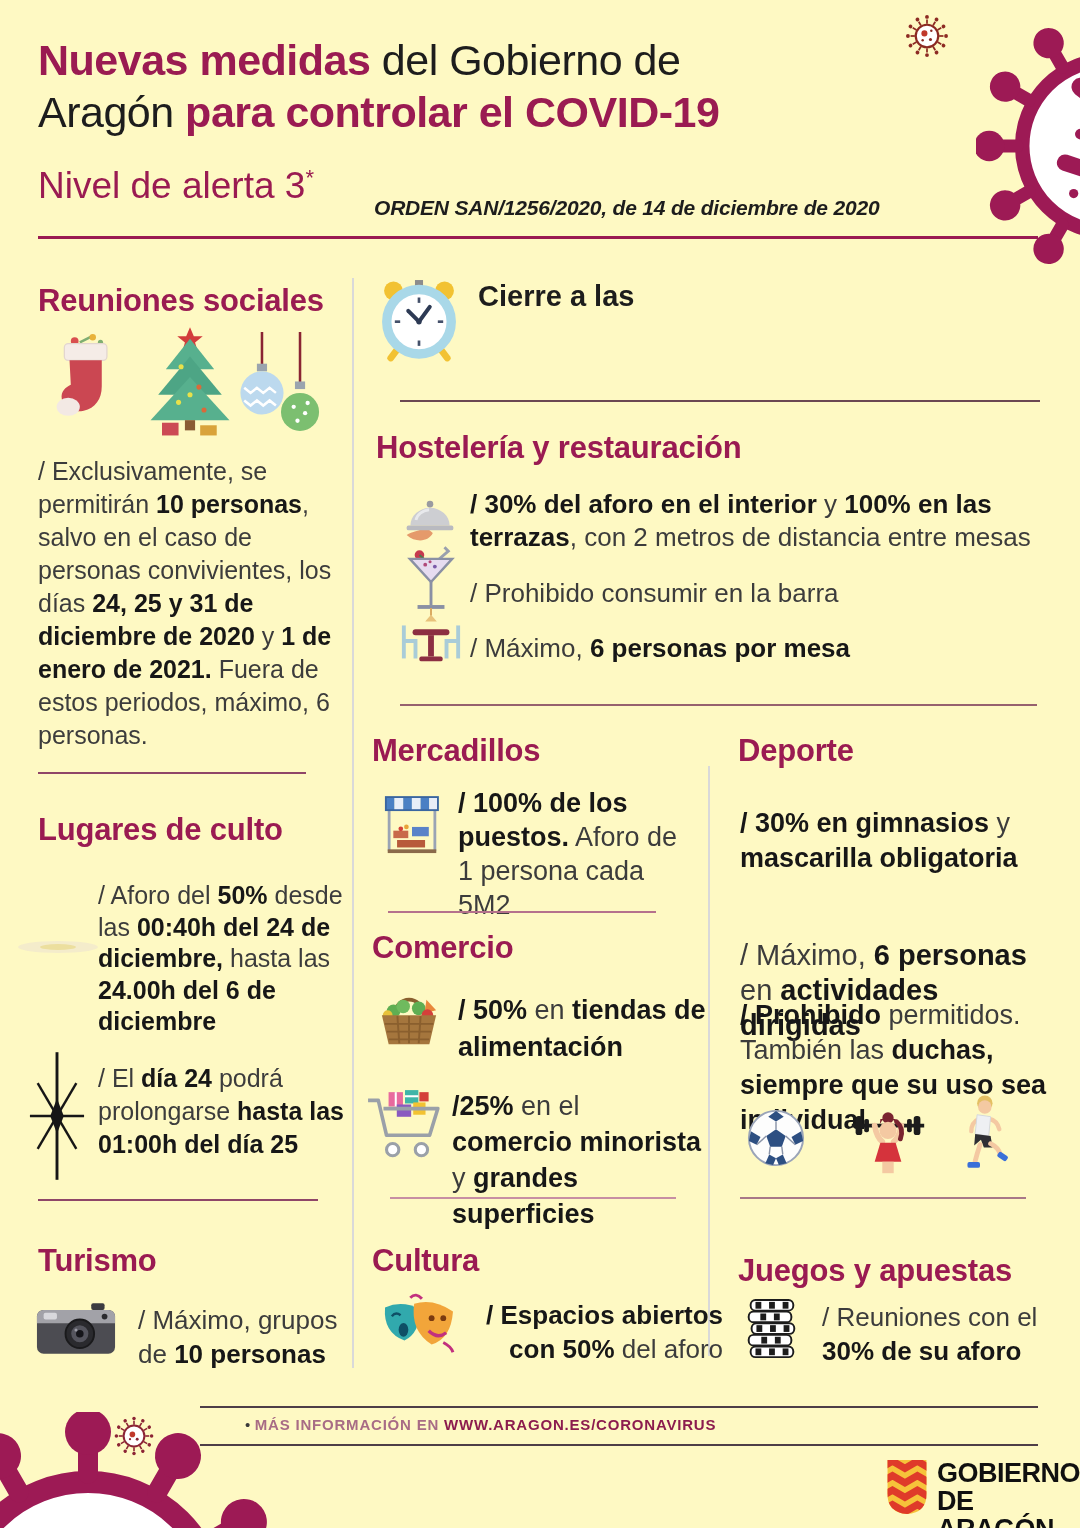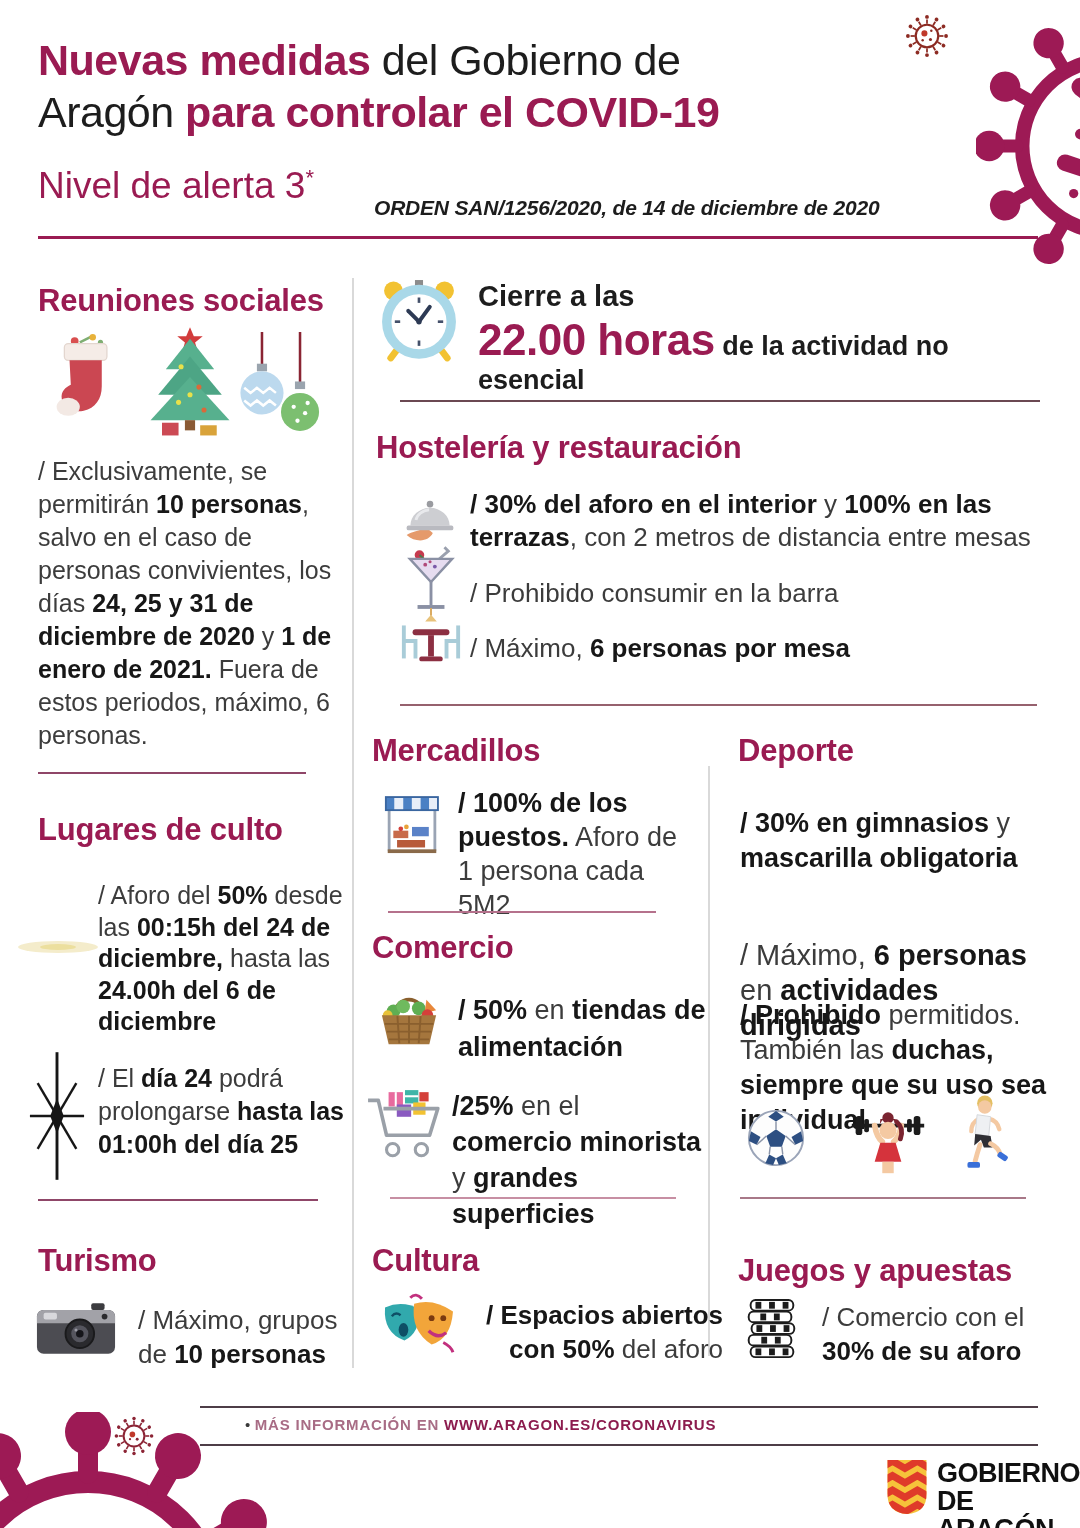--- a/index.html
+++ b/index.html
@@ -1,16 +1,16 @@
 <!DOCTYPE html>
 <html><head>
 <meta charset="utf-8">
 <style>
   html,body{margin:0;padding:0;background:#e8e8e8;}
-  .page{position:relative;width:1080px;height:1528px;background:#ffffff;overflow:hidden;
+  .page{position:relative;width:1080px;height:1528px;background:#fef9c3;overflow:hidden;
         font-family:"Liberation Sans",sans-serif;color:#3c3c3c;}
   .abs{position:absolute;}
   p,h1,h2{margin:0;}
   .title{font-size:43px;line-height:52px;font-weight:400;color:#1d1d1d;letter-spacing:-0.5px;}
   .title .mb{font-weight:800;}
   .mb{color:#9a1b52;font-weight:800;}
   .alert{font-size:37px;font-weight:400;color:#9a1b52;}
   .alert sup{font-size:22px;}
   .order{font-size:21px;font-style:italic;font-weight:600;color:#1d1d1d;letter-spacing:-0.2px;}
   .sec-title{font-size:31px;font-weight:800;color:#9a1b52;letter-spacing:-0.2px;}
@@ -148,21 +148,21 @@
   <p class="abs runs" style="left:38px;top:455px;width:300px;font-size:25px;line-height:33px;"><span>/ Exclusivamente, se permitirán </span><span class="b">10 personas</span><span>, salvo en el caso de personas convivientes, los días </span><span class="b">24, 25 y 31 de diciembre de 2020</span><span> y </span><span class="b">1 de enero de 2021.</span><span> Fuera de estos periodos, máximo, 6 personas.</span></p>
 
   <div class="hr" style="left:38px;top:772px;width:268px;background:#8f4668;"></div>
 
   <h2 class="abs sec-title" style="left:38px;top:812px;">Lugares de culto</h2>
 
   <svg class="abs" style="left:16px;top:924px;" width="84" height="46" viewBox="0 0 84 46">
     <ellipse cx="42" cy="23" rx="40" ry="6" fill="#f4eccb"></ellipse>
     <ellipse cx="42" cy="23" rx="18" ry="3" fill="#ecdf9e"></ellipse>
   </svg>
-  <p class="abs runs" style="left:98px;top:880px;width:248px;font-size:25px;line-height:31.5px;"><span>/ Aforo del </span><span class="b">50%</span><span>  desde las </span><span class="b">00:15h del 24 de diciembre,</span><span> hasta las </span><span class="b">24.00h del 6 de diciembre</span></p>
+  <p class="abs runs" style="left:98px;top:880px;width:248px;font-size:25px;line-height:31.5px;"><span>/ Aforo del </span><span class="b">50%</span><span>  desde las </span><span class="b">00:40h del 24 de diciembre,</span><span> hasta las </span><span class="b">24.00h del 6 de diciembre</span></p>
 
   <svg class="abs" style="left:28px;top:1052px;" width="58" height="128" viewBox="0 0 60 132">
     <line x1="30" y1="0" x2="30" y2="132" stroke="#161616" stroke-width="3"></line>
     <line x1="2" y1="66" x2="58" y2="66" stroke="#161616" stroke-width="2.5"></line>
     <line x1="10" y1="32" x2="50" y2="100" stroke="#161616" stroke-width="2.5"></line>
     <line x1="50" y1="32" x2="10" y2="100" stroke="#161616" stroke-width="2.5"></line>
     <polygon points="30,48 37,66 30,84 23,66" fill="#161616"></polygon>
   </svg>
   <p class="abs runs" style="left:98px;top:1062px;width:248px;font-size:25px;line-height:33px;"><span>/ El </span><span class="b">día 24</span><span> podrá prolongarse </span><span class="b">hasta las 01:00h del día 25</span></p>
 
@@ -194,21 +194,20 @@
     <line x1="32" y1="16" x2="32" y2="20" stroke="#44506a" stroke-width="2"></line>
     <line x1="32" y1="48" x2="32" y2="52" stroke="#44506a" stroke-width="2"></line>
     <line x1="14" y1="34" x2="18" y2="34" stroke="#44506a" stroke-width="2"></line>
     <line x1="46" y1="34" x2="50" y2="34" stroke="#44506a" stroke-width="2"></line>
     <line x1="32" y1="34" x2="24" y2="26" stroke="#2d3a54" stroke-width="3" stroke-linecap="round"></line>
     <line x1="32" y1="34" x2="40" y2="23" stroke="#2d3a54" stroke-width="3" stroke-linecap="round"></line>
     <circle cx="32" cy="34" r="2" fill="#2d3a54"></circle>
   </svg>
   <div class="abs" style="left:478px;top:280px;width:580px;">
     <div class="closure-l1">Cierre a las</div>
-    <div style="margin-top:2px;"><span class="closure-time">22.00 horas</span><span class="closure-suffix"> de la actividad no esencial</span></div>
   </div>
   <div class="hr" style="left:400px;top:400px;width:640px;background:#6b4852;"></div>
 
   <h2 class="abs sec-title" style="left:376px;top:430px;">Hostelería y restauración</h2>
 
   <svg class="abs" style="left:398px;top:492px;" width="64" height="56" viewBox="0 0 66 60">
     <path d="M8,46 c10,9 24,7 28,-2 l-7,-6 c-8,4 -15,4 -21,8 z" fill="#e59a6b"></path>
     <path d="M12,36 a21,19 0 0 1 42,0 z" fill="#cdced2"></path>
     <path d="M18,30 a16,13 0 0 1 14,-11" stroke="#e8e9ec" stroke-width="3" fill="none"></path>
     <circle cx="33" cy="13" r="3.5" fill="#9a9ba0"></circle>
@@ -384,21 +383,21 @@
         <rect x="42" y="28" width="6" height="7" fill="#1c1c1c"></rect>
       <rect x="6" y="38" width="44" height="11" rx="5" fill="#fff" stroke="#1c1c1c" stroke-width="2"></rect>
       <rect x="19" y="40" width="6" height="7" fill="#1c1c1c"></rect>
         <rect x="33" y="40" width="6" height="7" fill="#1c1c1c"></rect>
       <rect x="8" y="50" width="44" height="11" rx="5" fill="#fff" stroke="#1c1c1c" stroke-width="2"></rect>
       <rect x="13" y="52" width="6" height="7" fill="#1c1c1c"></rect>
         <rect x="27" y="52" width="6" height="7" fill="#1c1c1c"></rect>
         <rect x="41" y="52" width="6" height="7" fill="#1c1c1c"></rect>
     </g>
   </svg>
-  <p class="abs runs" style="left:822px;top:1300px;width:240px;font-size:26px;line-height:34px;"><span>/ Comercio con el </span><span class="b">30% de su aforo</span></p>
+  <p class="abs runs" style="left:822px;top:1300px;width:240px;font-size:26px;line-height:34px;"><span>/ Reuniones con el </span><span class="b">30% de su aforo</span></p>
 
   <div class="hr" style="left:200px;top:1406px;width:838px;background:#4e3e47;"></div>
   <div class="hr" style="left:200px;top:1444px;width:838px;background:#4e3e47;"></div>
   <div class="abs" style="left:245px;top:1416px;">
     <span class="f-bullet">•</span>
     <span class="f-pre">MÁS INFORMACIÓN EN </span><span class="f-url">WWW.ARAGON.ES/CORONAVIRUS</span>
   </div>
 
   <svg class="abs" style="left:-112px;top:1412px;" width="400" height="400" viewBox="0 0 400 400">
     <defs>

